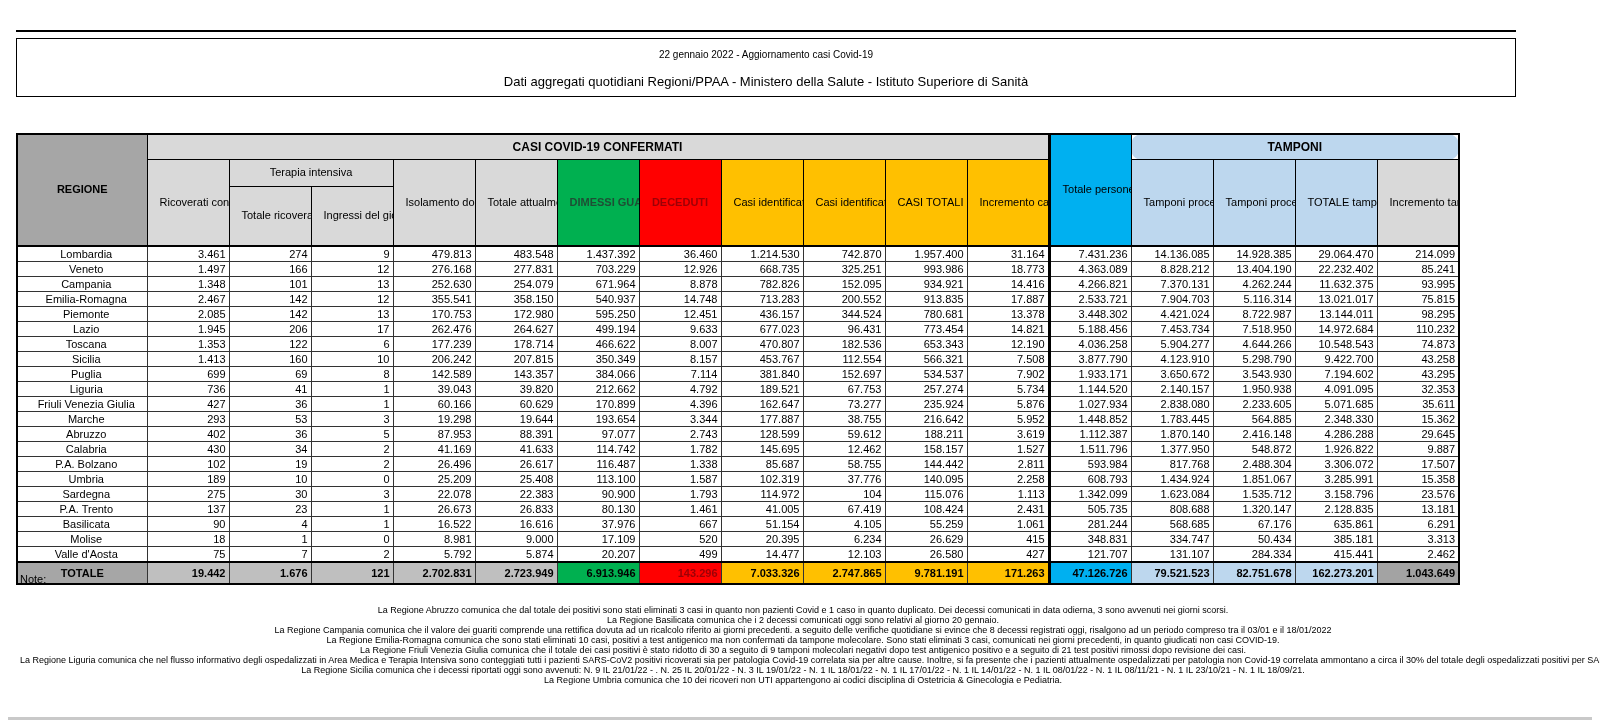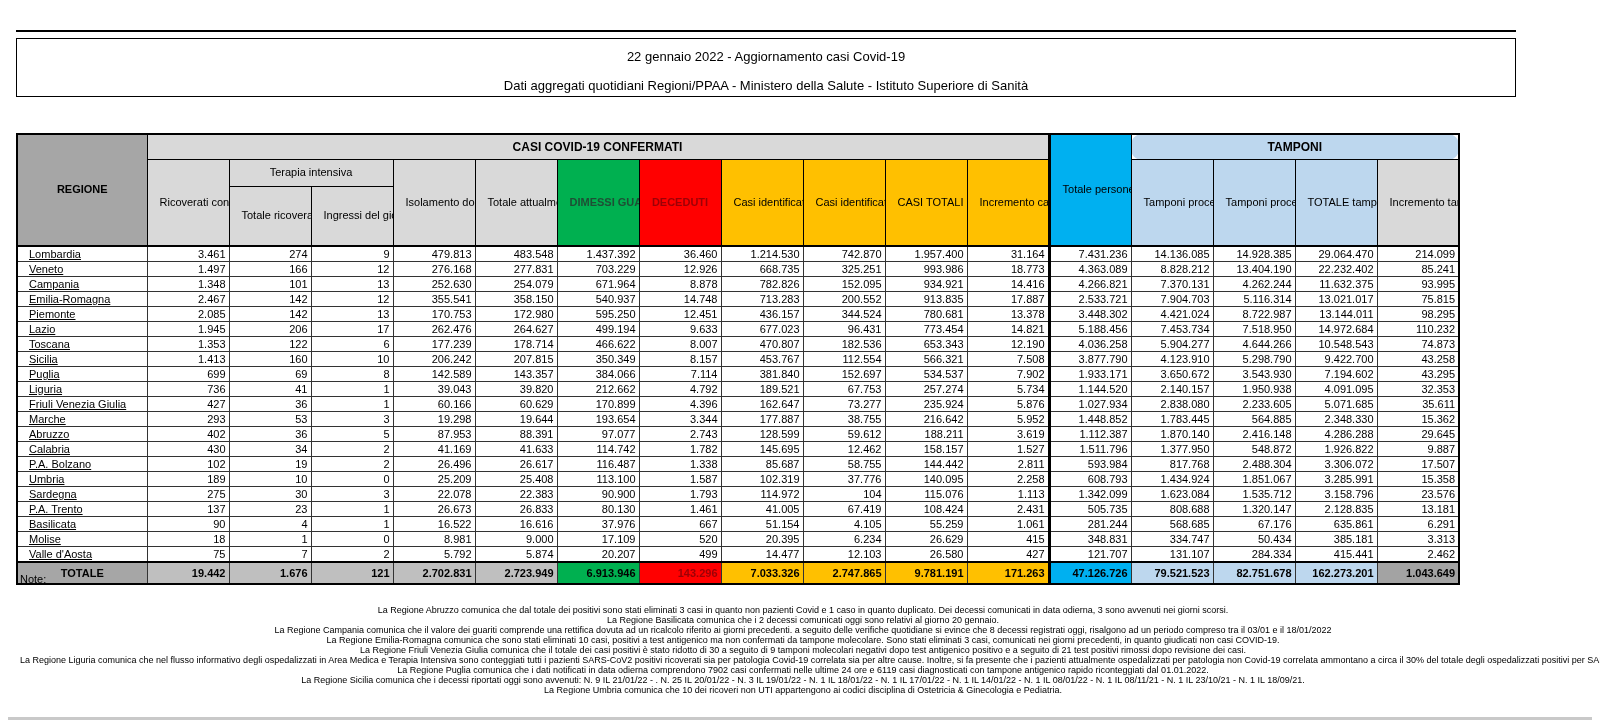--- a/index.html
+++ b/index.html
@@ -9,21 +9,21 @@
     font-family:"Liberation Sans", sans-serif;
     color:#000;
     position:relative;
     overflow:hidden;
   }
   .top-rule { position:absolute; left:16px; top:30px; width:1500px; height:2px; background:#000; }
   .title-box {
     position:absolute; left:16px; top:38px; width:1498px; height:57px;
     border:1px solid #000; background:#fff; text-align:center;
   }
-  .title-line-1 { margin-top:10px; font-size:13px; }
+  .title-line-1 { margin-top:10px; font-size:10px; }
   .title-line-2 { margin-top:14px; font-size:13px; }
 
   table.covid {
     position:absolute; left:16px; top:133px;
     width:1444px; border-collapse:collapse; table-layout:fixed;
     border:2px solid #000;
   }
   .covid th, .covid td {
     border:1px solid #333;
     overflow:hidden; white-space:nowrap;
@@ -41,21 +41,21 @@
   .th-group-tamponi { background:var(--lightblue,#bdd7ee) !important; font-weight:bold !important; font-size:12px !important;border-radius:11px; }
   .th-guariti  { background:var(--green,#00b050) !important; color:#1e4f35; font-weight:bold !important; }
   .th-deceduti { background:var(--red,#ff0000) !important; color:#9c0006; font-weight:bold !important; }
   .th-yellow   { background:var(--yellow,#ffc000) !important; }
   .th-testate  { background:var(--cyan,#00b0f0) !important; border-left:3px solid #000 !important; }
   .th-blue     { background:var(--lightblue,#bdd7ee) !important; }
   .th-incr-gray{ background:var(--lightgray,#d9d9d9) !important; }
 
   .covid tbody td { font-size:11px; height:14px; padding:0 3px; background:#fff; }
   .covid td.num    { text-align:right; }
-  .covid td.region { text-align:left; padding-left:11px;text-decoration:underline; }
+  .covid td.region { text-align:center; padding-left:11px; }
   .covid tbody tr:first-child td { border-top:2px solid #000; }
   .covid td.col11 { border-left:3px solid #000; }
 
   .covid tr.total-row td { height:20px; font-weight:bold; border-top:2px solid #000; background:#bfbfbf; }
   .covid tr.total-row td.total-label { background:var(--midgray,#a6a6a6); text-align:center; }
   .covid tr.total-row td.col5  { background:var(--green,#00b050); }
   .covid tr.total-row td.col6  { background:var(--red,#ff0000); color:#9c0006; }
   .covid tr.total-row td.col7, .covid tr.total-row td.col8,
   .covid tr.total-row td.col9, .covid tr.total-row td.col10 { background:var(--yellow,#ffc000); }
   .covid tr.total-row td.col11 { background:var(--cyan,#00b0f0); }
@@ -552,19 +552,18 @@
 
 <div class="notes">
   <div class="notes-heading">Note:</div>
   <div class="notes-list" id="notes-list">
       <div class="note-line">La Regione Abruzzo  comunica che dal totale dei positivi sono stati eliminati 3 casi in quanto non pazienti Covid e 1 caso in quanto duplicato. Dei decessi comunicati in data odierna, 3 sono avvenuti nei giorni scorsi.</div>
       <div class="note-line">La Regione  Basilicata comunica che i 2 decessi comunicati oggi sono relativi al giorno 20 gennaio.</div>
       <div class="note-line">La Regione  Campania comunica che il valore dei guariti comprende una rettifica dovuta ad un ricalcolo riferito ai giorni precedenti. a seguito delle verifiche quotidiane si evince che 8 decessi registrati oggi, risalgono ad un periodo compreso tra il 03/01 e il 18/01/2022</div>
       <div class="note-line">La Regione  Emilia-Romagna comunica che sono stati eliminati 10 casi, positivi a test antigenico ma non confermati da tampone molecolare. Sono stati eliminati 3 casi, comunicati nei giorni precedenti, in quanto giudicati non casi COVID-19.</div>
       <div class="note-line">La Regione  Friuli Venezia Giulia  comunica che il totale dei casi positivi è stato ridotto di 30 a seguito di 9 tamponi molecolari negativi dopo test antigenico positivo  e a seguito di 21 test positivi rimossi dopo revisione dei casi.</div>
       <div class="note-line">La Regione  Liguria  comunica che nel flusso informativo degli ospedalizzati in Area Medica e Terapia Intensiva sono conteggiati tutti i pazienti SARS-CoV2 positivi ricoverati sia per patologia Covid-19 correlata sia per altre cause. Inoltre, si fa presente che i pazienti attualmente ospedalizzati per patologia non Covid-19 correlata ammontano a circa il 30% del totale degli ospedalizzati positivi per SARS-CoV2.</div>
-      <div class="note-line">La Regione  Puglia comunica che i dati notificati in data odierna comprendono 7902 casi confermati nelle ultime 24 ore e 6119 casi diagnosticati con tampone antigenico rapido riconteggiati dal 01.01.2022.</div>
       <div class="note-line">La Regione  Sicilia comunica che  i decessi riportati oggi sono avvenuti: N. 9 IL 21/01/22 - . N. 25 IL 20/01/22 - N. 3 IL 19/01/22 - N. 1 IL 18/01/22 - N. 1 IL 17/01/22 - N. 1 IL 14/01/22 - N. 1 IL 08/01/22 - N. 1 IL 08/11/21 - N. 1 IL 23/10/21 - N. 1 IL 18/09/21.</div>
       <div class="note-line">La Regione  Umbria  comunica che 10 dei ricoveri non UTI appartengono ai codici disciplina di Ostetricia &amp; Ginecologia e Pediatria.</div>
     </div>
 </div>
 
 <div class="bottom-rule"></div>
 
 </body></html>

